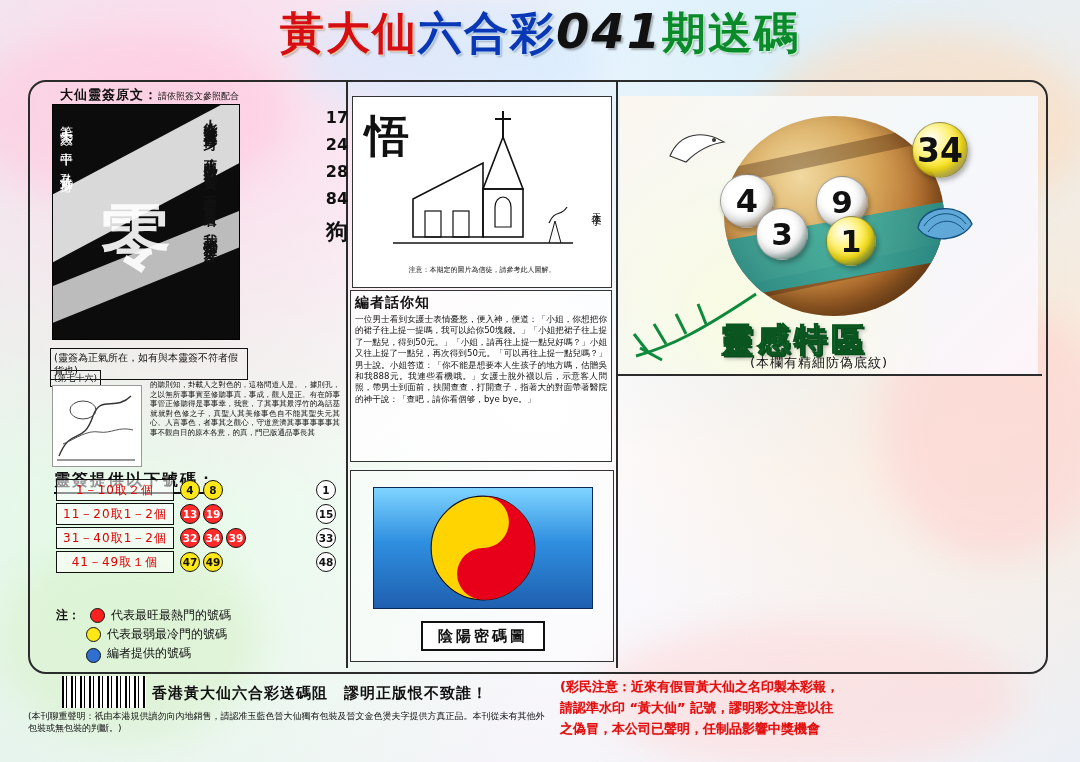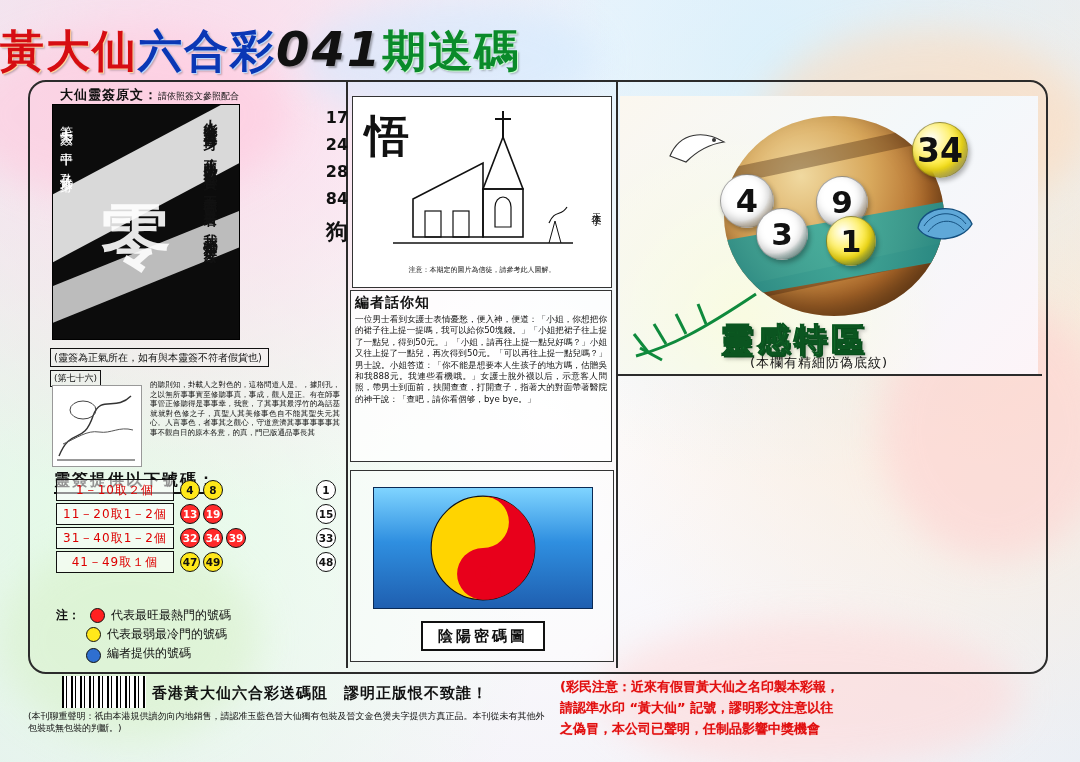--- a/index.html
+++ b/index.html
@@ -23,21 +23,21 @@
   .wash{position:absolute;border-radius:50%;filter:blur(18px);opacity:.55;}
   .w1{left:-40px;top:30px;width:330px;height:170px;background:#ffc9dd;}
   .w2{left:300px;top:0px;width:300px;height:120px;background:#cfe9ff;}
   .w3{left:760px;top:30px;width:330px;height:190px;background:#ffd9b8;}
   .w4{left:880px;top:300px;width:230px;height:260px;background:#ffd0d0;}
   .w5{left:0px;top:540px;width:260px;height:200px;background:#d8f0c8;}
   .w6{left:600px;top:620px;width:420px;height:150px;background:#ffd6d6;}
 
   
   .title{
-    position:absolute;left:0;top:18px;width:1080px;
+    position:absolute;left:0;top:0;width:1080px;text-align:center;
     font-family:"DejaVu Sans", sans-serif;
     font-weight:bold;letter-spacing:2px;
     font-size:44px;line-height:62px;white-space:nowrap;
   }
   .title .t-red{color:#d60d12;text-shadow:1px 1px 0 #ffd3a0, 2px 2px 2px rgba(0,0,0,.25);}
   .title .t-blue{color:#0a37b5;text-shadow:1px 1px 0 #b9d8ff, 2px 2px 2px rgba(0,0,0,.25);}
   .title .t-green{color:#0a8a2a;text-shadow:1px 1px 0 #c9ffd0, 2px 2px 2px rgba(0,0,0,.25);}
   .title .t-num{color:#111;font-style:italic;font-size:48px;text-shadow:2px 2px 2px rgba(0,0,0,.3);}
 
   
@@ -78,21 +78,21 @@
     writing-mode:vertical-rl;text-orientation:upright;
     font-size:14px;line-height:22px;color:#111;letter-spacing:3px;font-weight:bold;
   }
   .numcol{
     position:absolute;left:322px;top:104px;width:30px;text-align:center;
     font-size:16px;line-height:27px;color:#111;font-weight:bold;
   }
   .numcol .dog{font-size:22px;display:block;margin-top:6px;}
 
   .note1{
-    position:absolute;left:50px;top:348px;width:219px;font-size:10px;color:#111;line-height:13px;
+    position:absolute;left:50px;top:348px;width:198px;font-size:10px;color:#111;line-height:13px;
     border:1px solid #111;padding:2px 3px;box-sizing:border-box;
   }
   .note2{
     position:absolute;left:50px;top:370px;font-size:9px;color:#111;border:1px solid #111;padding:1px 3px;
   }
   .sketch{
     position:absolute;left:52px;top:385px;width:88px;height:80px;
     background:#ffffff;border:1px solid #999;
   }
   .sketch svg{display:block;}

